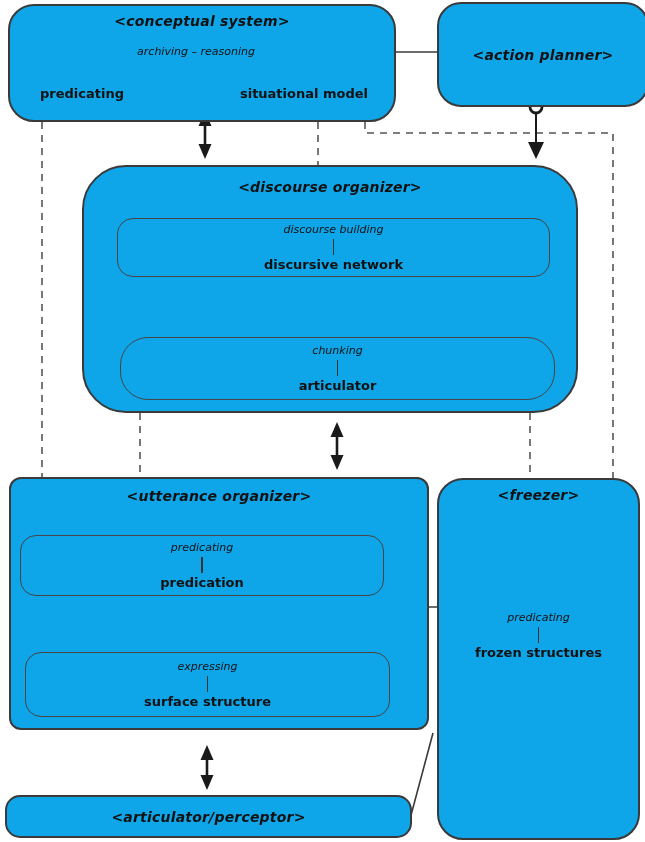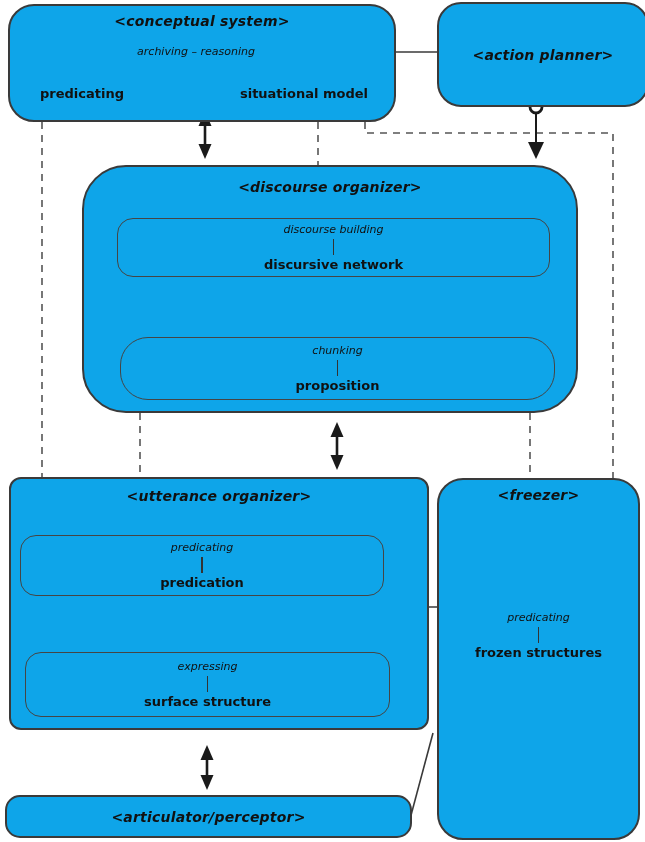--- a/index.html
+++ b/index.html
@@ -101,21 +101,21 @@
 
     <div class="box unitbox unit" style="left:33px; top:51px; width:433px; height:59px; border-radius:16px;">
       <span class="process">discourse building</span>
       <span class="tick"></span>
       <span class="structure">discursive network</span>
     </div>
 
     <div class="box unitbox unit" style="left:36px; top:170px; width:435px; height:63px; border-radius:28px;">
       <span class="process">chunking</span>
       <span class="tick"></span>
-      <span class="structure">proposition</span>
+      <span class="structure">articulator</span>
     </div>
   </div>
 
   <div class="box" style="left:9px; top:477px; width:420px; height:253px; border-radius:12px;">
     <div class="title" style="top:9px;">&lt;utterance organizer&gt;</div>
 
     <div class="box unitbox unit" style="left:9px; top:56px; width:364px; height:61px; border-radius:16px;">
       <span class="process">predicating</span>
       <span class="tick"></span>
       <span class="structure">predication</span>

